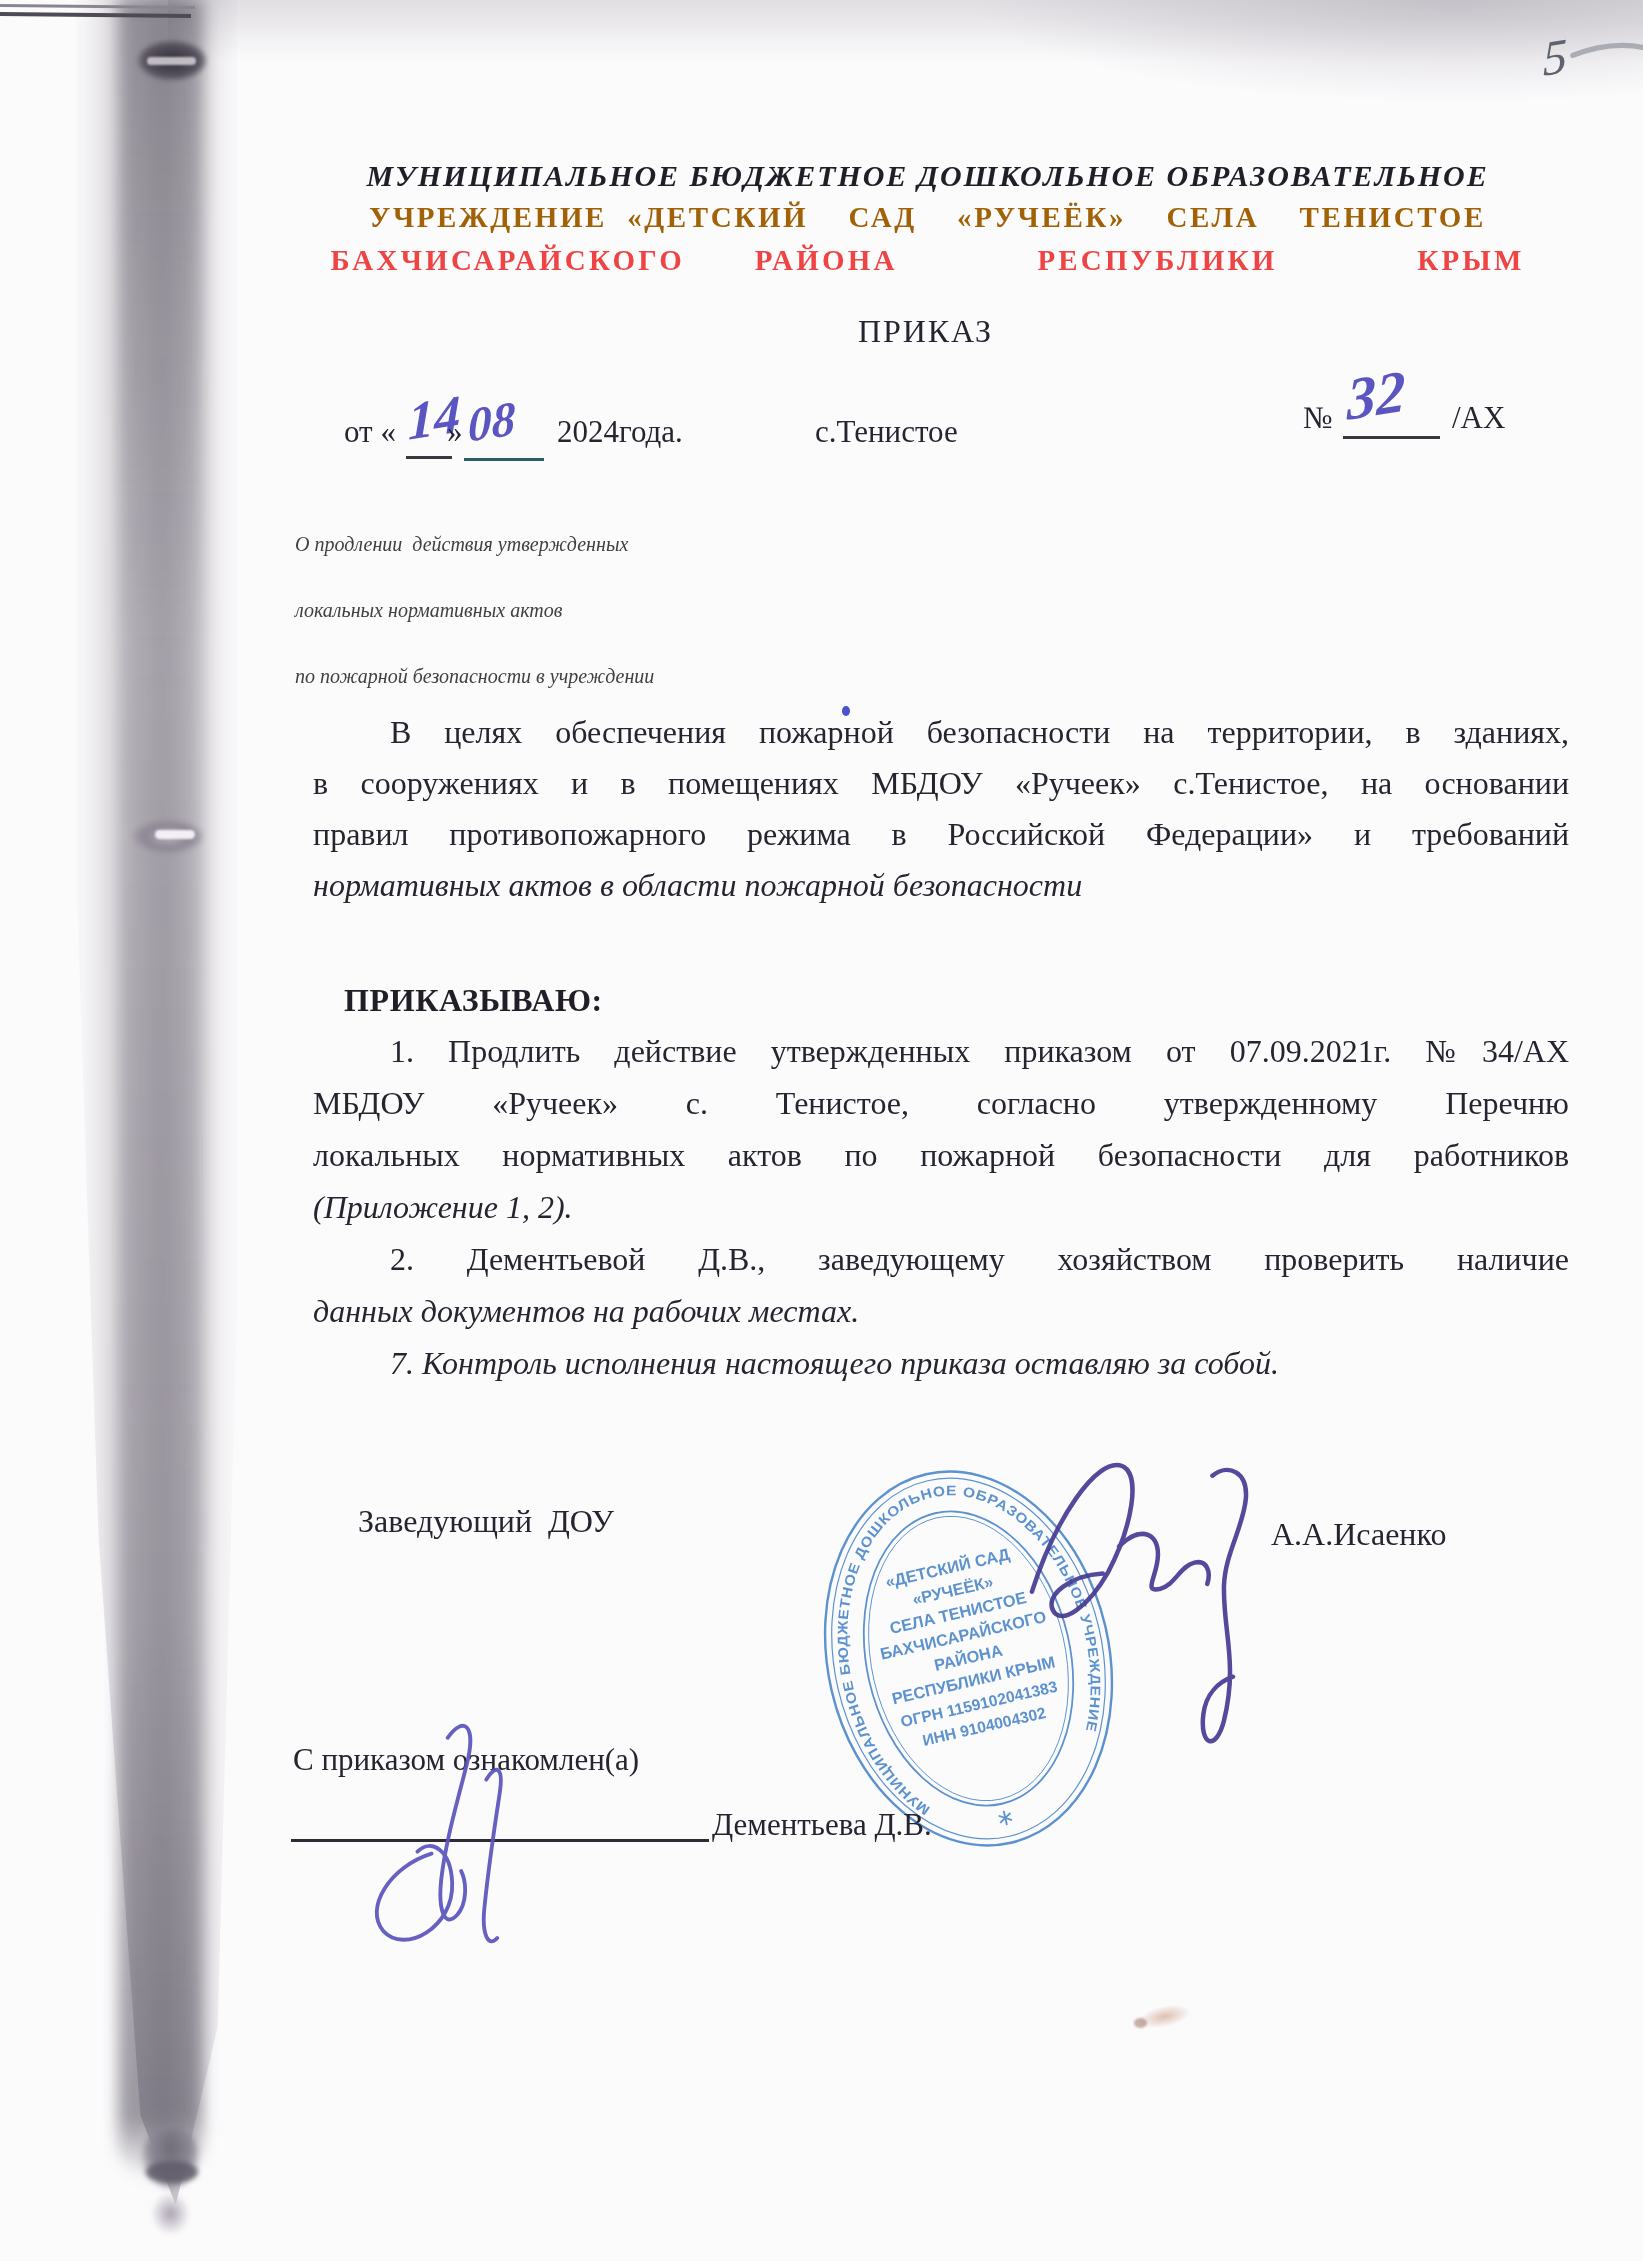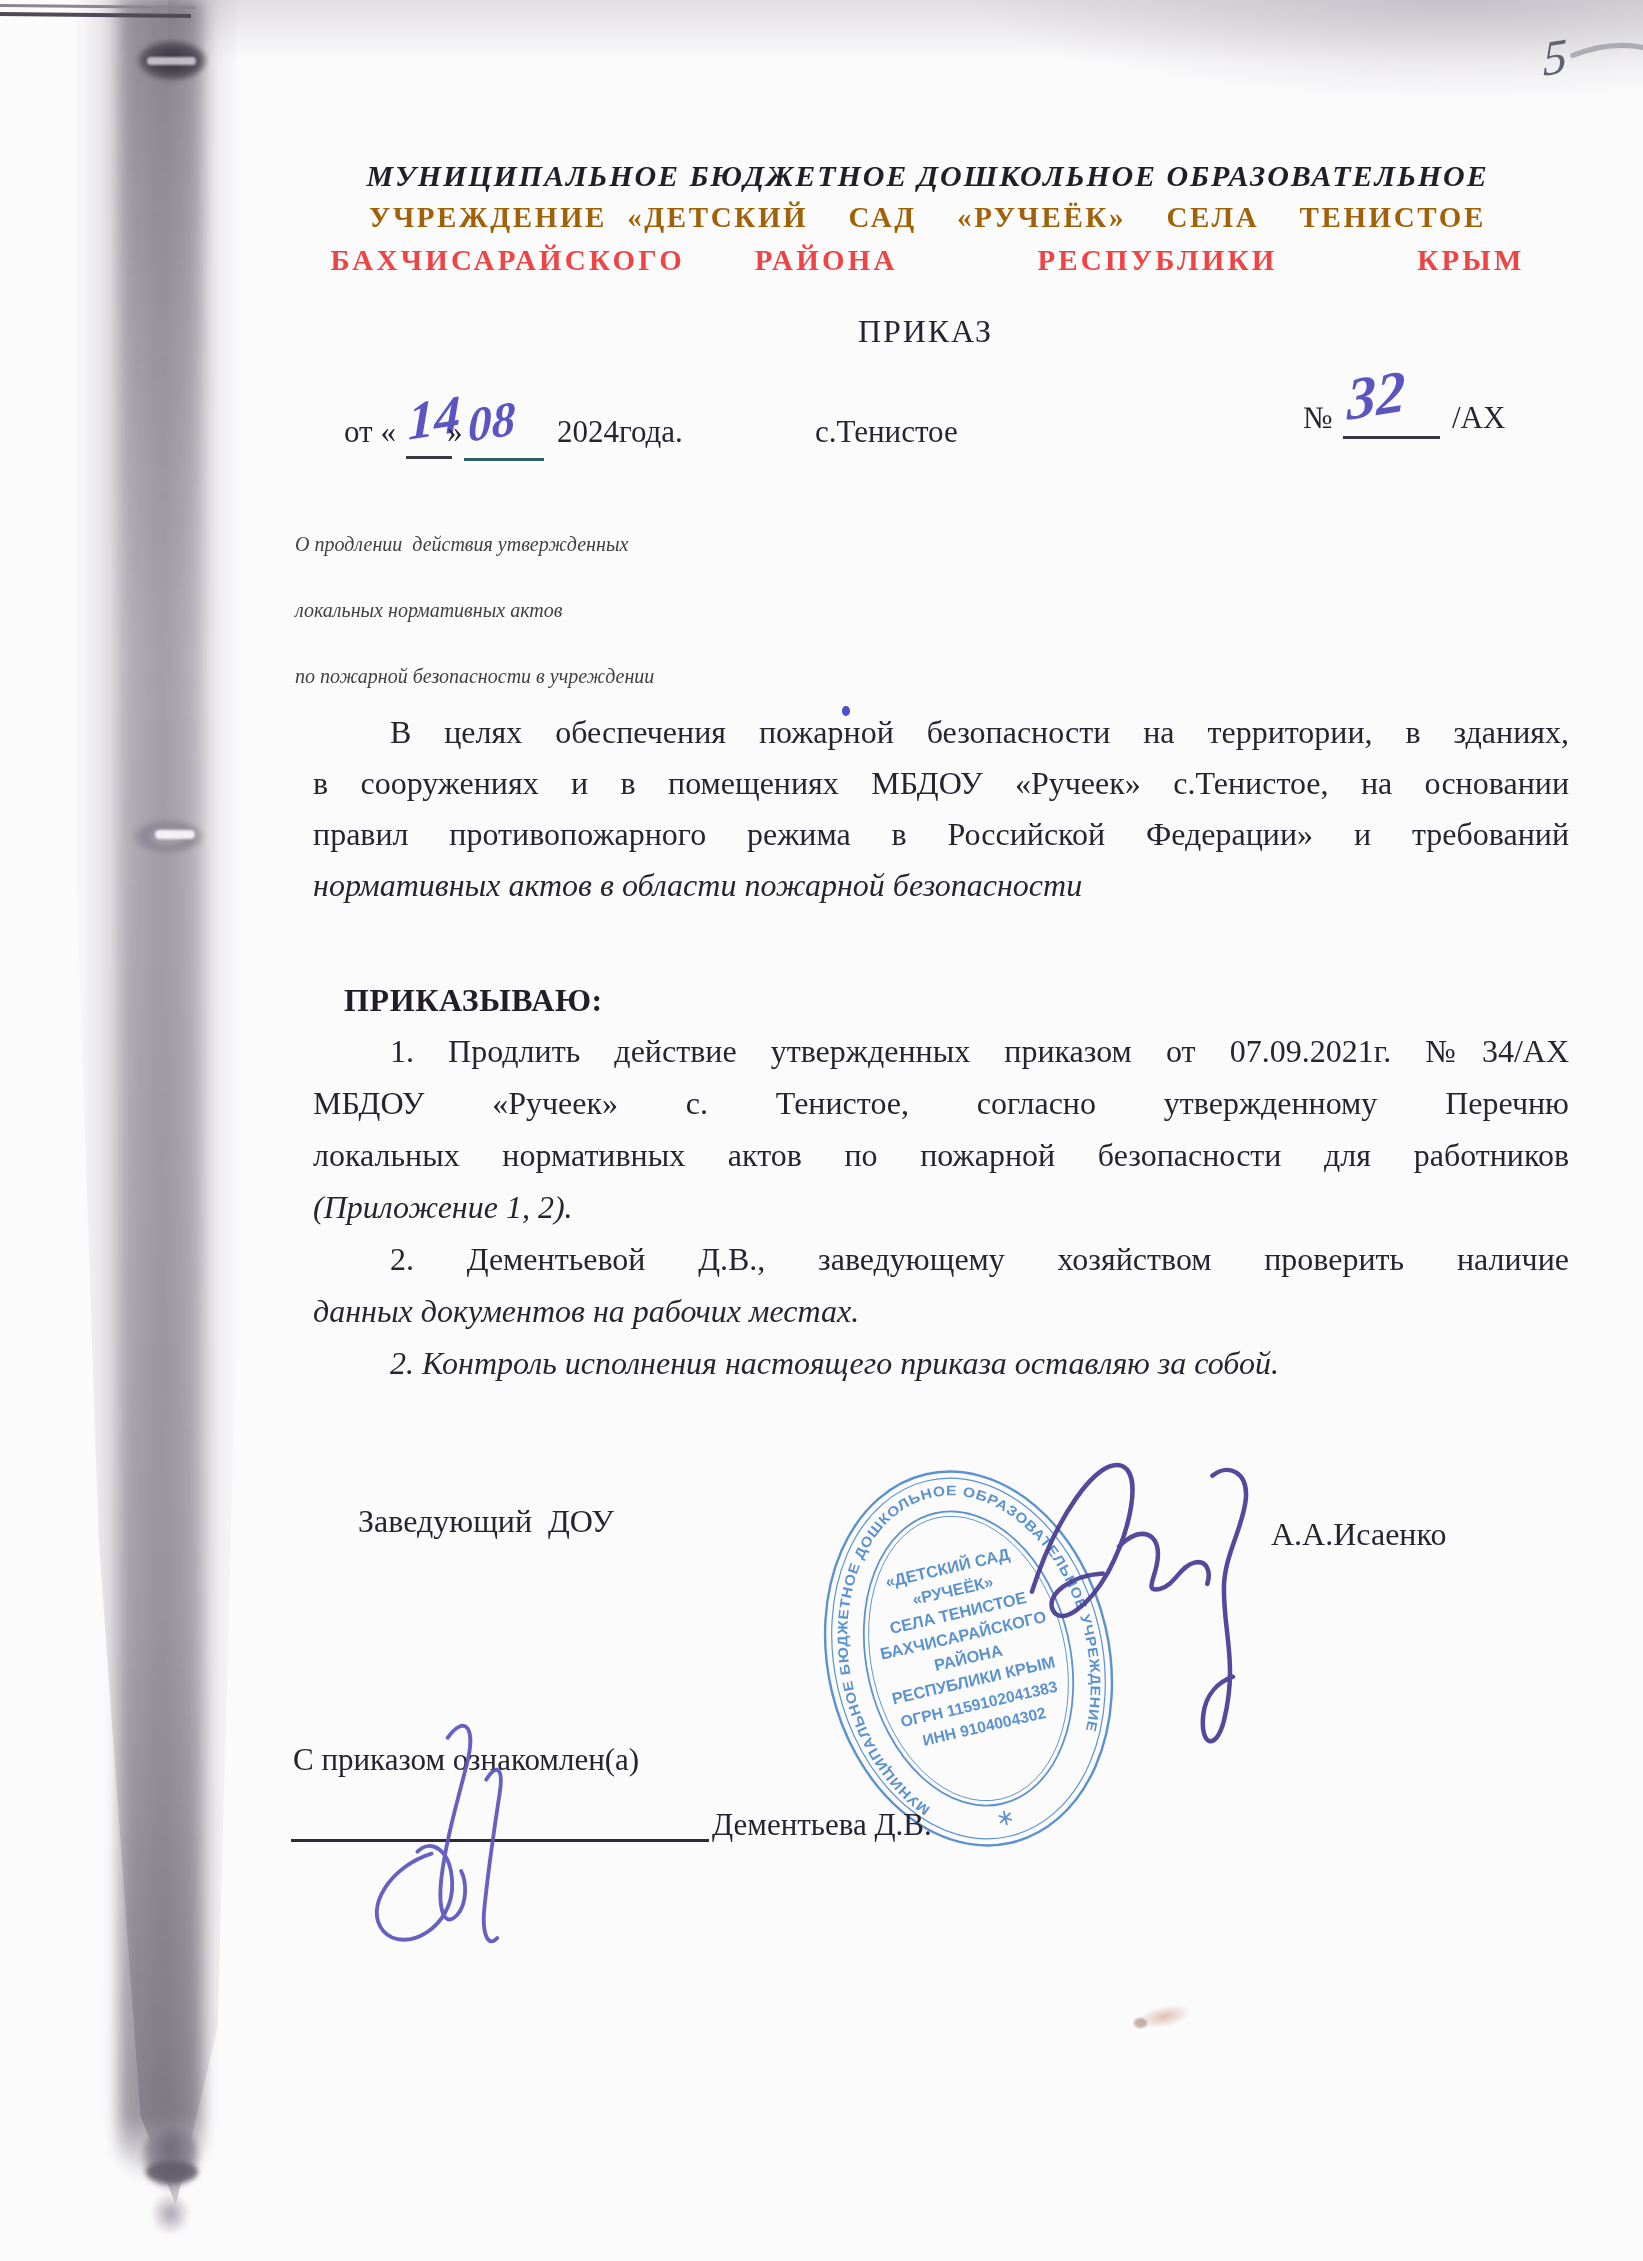--- a/index.html
+++ b/index.html
@@ -134,21 +134,21 @@
   </div>
 
   <div class="abs prikaz">ПРИКАЗЫВАЮ:</div>
   <div class="abs block orders">
     <div class="jline ind">1. Продлить действие утвержденных приказом от 07.09.2021г. №34/АХ</div>
     <div class="jline">МБДОУ «Ручеек» с. Тенистое, согласно утвержденному Перечню</div>
     <div class="jline">локальных нормативных актов по пожарной безопасности для работников</div>
     <div class="lline">(Приложение 1, 2).</div>
     <div class="jline ind">2. Дементьевой Д.В., заведующему хозяйством проверить наличие</div>
     <div class="lline">данных документов на рабочих местах.</div>
-    <div class="lline ind">2. Контроль исполнения настоящего приказа оставляю за собой.</div>
+    <div class="lline ind">7. Контроль исполнения настоящего приказа оставляю за собой.</div>
   </div>
 
   <div class="abs sig-pos">Заведующий  ДОУ</div>
   <div class="abs sig-name">А.А.Исаенко</div>
 
   <svg class="abs" style="left:817px;top:1458px;transform:rotate(-13deg);opacity:.9;" width="303" height="401" viewBox="0 0 500 660">
     <g stroke="#4b87c9" fill="none">
       <ellipse cx="250" cy="330" rx="232" ry="312" stroke-width="4"></ellipse>
       <ellipse cx="250" cy="330" rx="221" ry="301" stroke-width="2"></ellipse>
       <ellipse cx="250" cy="330" rx="168" ry="246" stroke-width="3"></ellipse>

